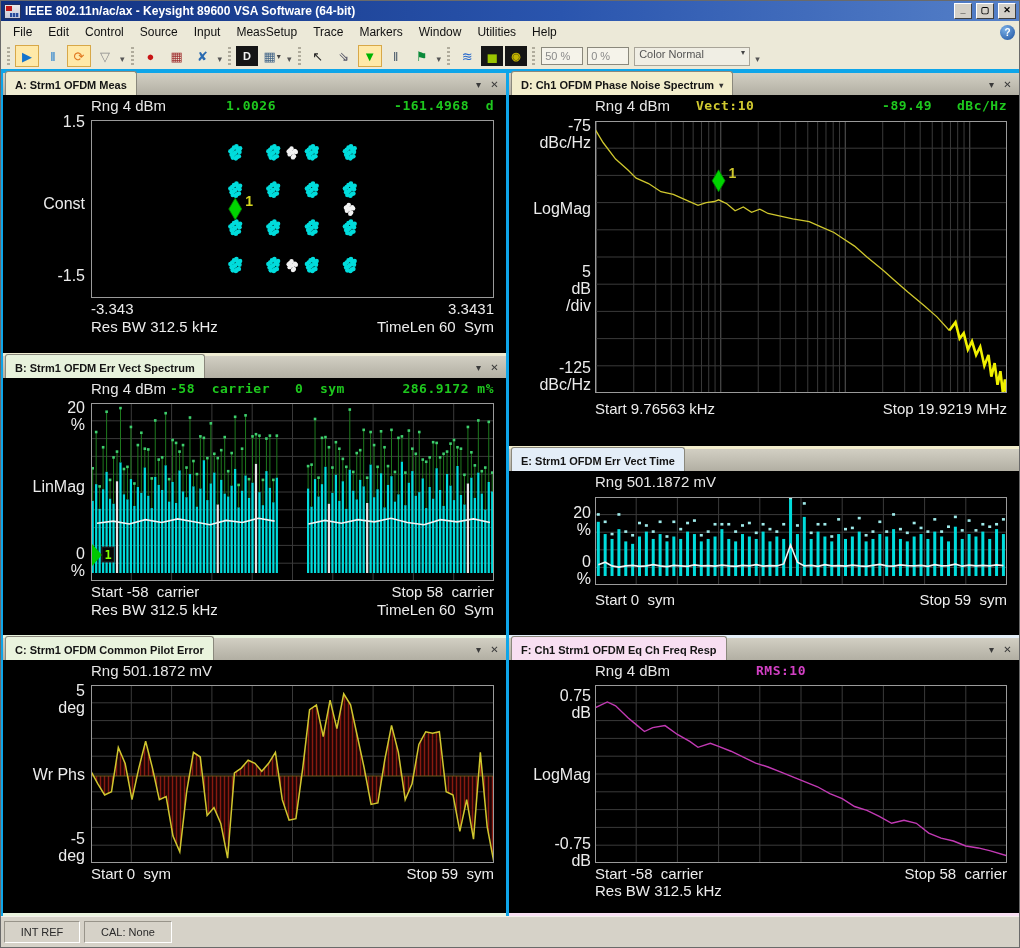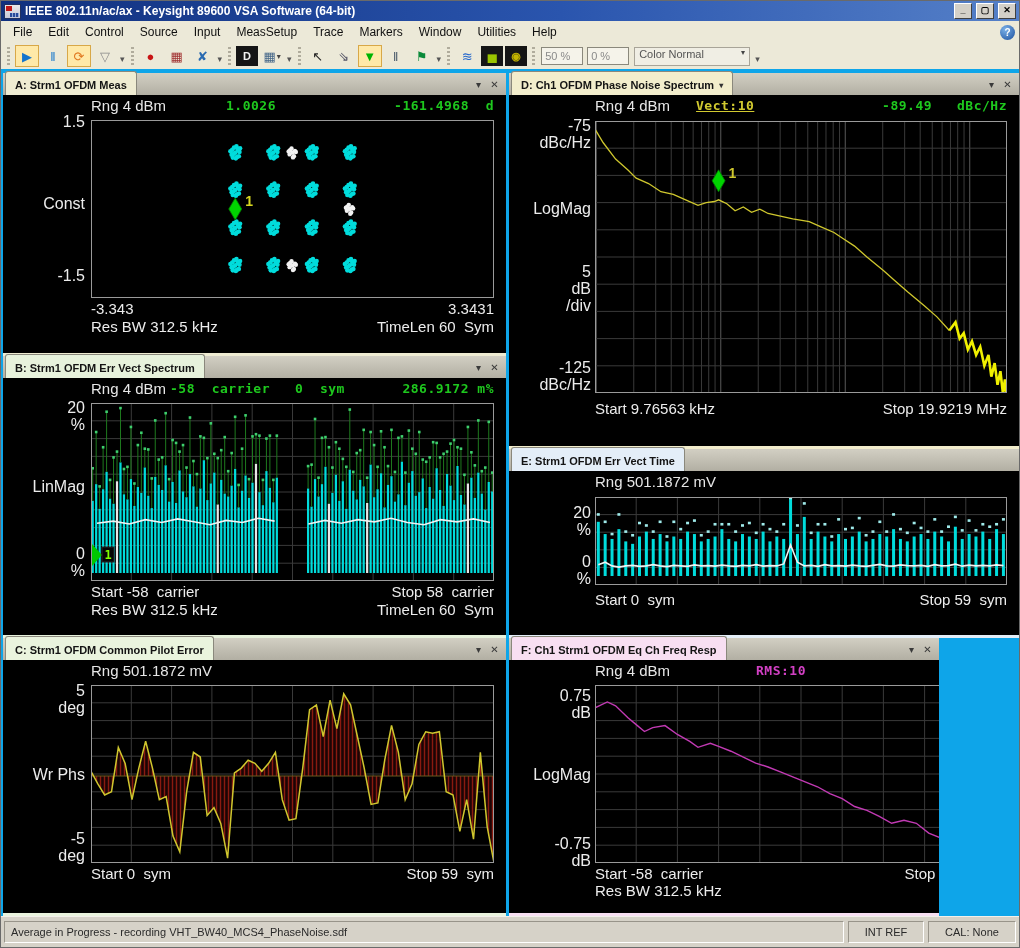--- a/index.html
+++ b/index.html
@@ -862,21 +862,21 @@
           <span class="dcaret">▾</span>
         </div>
         <div class="tabbtns">
           <span class="tbt">▾</span>
           <span class="tbt">✕</span>
         </div>
       </div>
       <div class="pcontent">
         <div class="phdr" style="left: 86px; width: 412px;">
           <span class="rng">Rng 4 dBm</span>
-          <span class="val yellow" style="margin-left: 26px; text-decoration: underline;">Vect:10</span>
+          <span class="val yellow" style="margin-left: 26px;">Vect:10</span>
           <span class="val green" style="margin-left: auto;">-89.49   dBc/Hz</span>
         </div>
         <span class="ylab" style="top: 22px;">-75</span>
         <span class="ylab" style="top: 39px;">dBc/Hz</span>
         <span class="ylab" style="top: 105px;">LogMag</span>
         <span class="ylab" style="top: 168px;">5</span>
         <span class="ylab" style="top: 185px;">dB</span>
         <span class="ylab" style="top: 202px;">/div</span>
         <span class="ylab" style="top: 264px;">-125</span>
         <span class="ylab" style="top: 281px;">dBc/Hz</span>
@@ -1080,21 +1080,21 @@
           <rect x="400.06666666666666" y="25.95" width="3" height="2.6" fill="#9feaea"></rect>
           <rect x="406.93333333333334" y="37.05" width="3" height="41.95" fill="#00dcdc"></rect>
           <rect x="406.93333333333334" y="21.05" width="3" height="2.6" fill="#9feaea"></rect>
           <polyline points="3.3,67.67500000000001 10.166666666666666,65.225 17.03333333333333,68.9 23.9,70.125 30.766666666666666,68.9 37.633333333333326,68.41 44.49999999999999,69.39 51.36666666666666,68.9 58.23333333333333,67.67500000000001 65.1,68.9 71.96666666666665,69.635 78.83333333333333,68.41 85.69999999999999,68.9 92.56666666666666,69.39 99.43333333333332,67.92000000000002 106.3,68.9 113.16666666666666,68.655 120.03333333333332,69.14500000000001 126.89999999999999,68.16499999999999 133.76666666666668,68.9 140.63333333333333,69.39 147.5,68.41 154.36666666666667,68.9 161.23333333333335,67.67500000000001 168.1,69.14500000000001 174.96666666666667,68.655 181.83333333333334,68.9 188.7,66.94 195.56666666666666,48.075 202.43333333333334,65.225 209.3,68.9 216.16666666666666,68.41 223.03333333333333,69.39 229.9,67.67500000000001 236.76666666666665,68.9 243.63333333333333,68.655 250.5,69.14500000000001 257.3666666666667,68.16499999999999 264.23333333333335,68.9 271.1,69.39 277.96666666666664,68.41 284.8333333333333,67.43 291.7,68.9 298.56666666666666,69.14500000000001 305.43333333333334,67.92000000000002 312.3,68.655 319.1666666666667,68.9 326.0333333333333,68.41 332.9,69.39 339.76666666666665,67.67500000000001 346.6333333333333,68.9 353.5,68.655 360.3666666666667,67.185 367.23333333333335,69.14500000000001 374.09999999999997,68.16499999999999 380.96666666666664,68.9 387.8333333333333,68.41 394.7,68.9 401.56666666666666,67.92000000000002 408.43333333333334,68.655 " fill="none" stroke="#f2f2f2" stroke-width="1.6"></polyline>
           <rect x="0.5" y="0.5" width="411" height="87" fill="none" stroke="#9a9a9a" stroke-width="1"></rect>
         </svg>
         <div class="xrow" style="left: 86px; width: 412px; top: 120px;"><span>Start 0  sym</span><span>Stop 59  sym</span></div>
       </div>
       <div class="accent" style="background: rgb(228, 238, 248);"></div>
     </div>
-    <div class="panel" style="left: 508px; top: 569px; width: 430px; height: 278px;">
+    <div class="panel" style="left: 508px; top: 569px; width: 510px; height: 278px;">
       <div class="tabbar">
         <div class="tab" style="background: rgb(248, 223, 242);">
           <span>F: Ch1 Strm1 OFDM Eq Ch Freq Resp</span>
         </div>
         <div class="tabbtns">
           <span class="tbt">▾</span>
           <span class="tbt">✕</span>
         </div>
       </div>
       <div class="pcontent">
@@ -1130,16 +1130,15 @@
           <rect x="0.5" y="0.5" width="411" height="177" fill="none" stroke="#9a9a9a" stroke-width="1"></rect>
         </svg>
         <div class="xrow" style="left: 86px; width: 412px; top: 205px;"><span>Start -58  carrier</span><span>Stop 58  carrier</span></div>
         <div class="xrow" style="left: 86px; width: 412px; top: 222px;"><span>Res BW 312.5 kHz</span><span></span></div>
       </div>
       <div class="accent" style="background: rgb(248, 223, 242);"></div>
     </div>
   </div>
 
 <div id="statusbar">
-  <div class="scell msg">Average in Progress - recording VHT_BW40_MCS4_PhaseNoise.sdf</div>
   <div class="scell ref">INT REF</div>
   <div class="scell cal">CAL: None</div>
 </div>
 
 </body></html>

